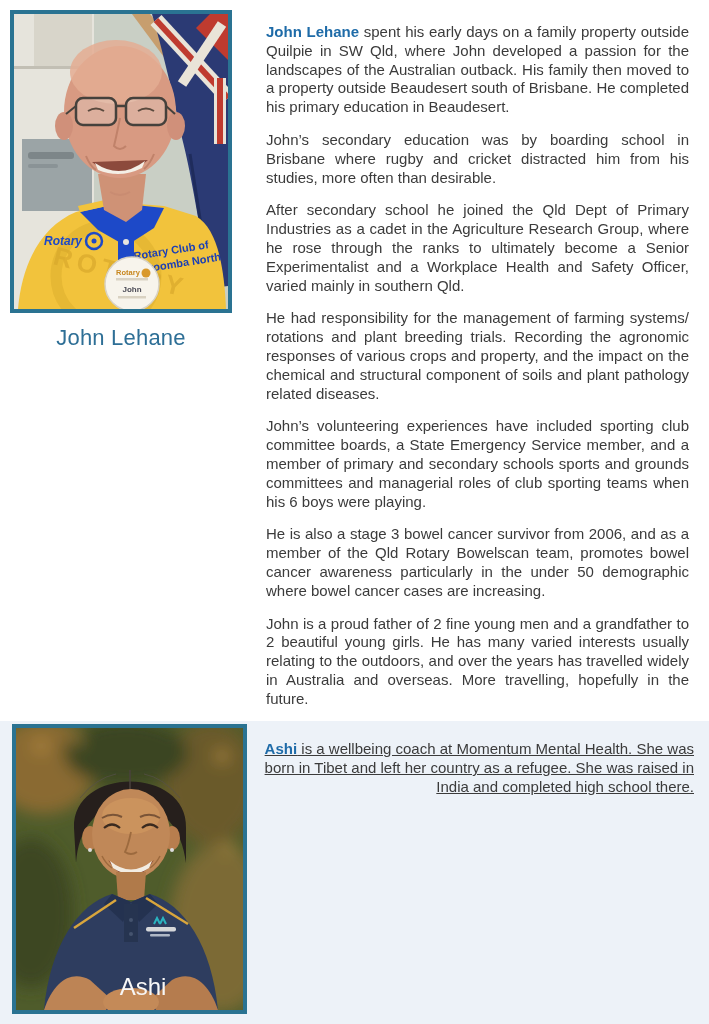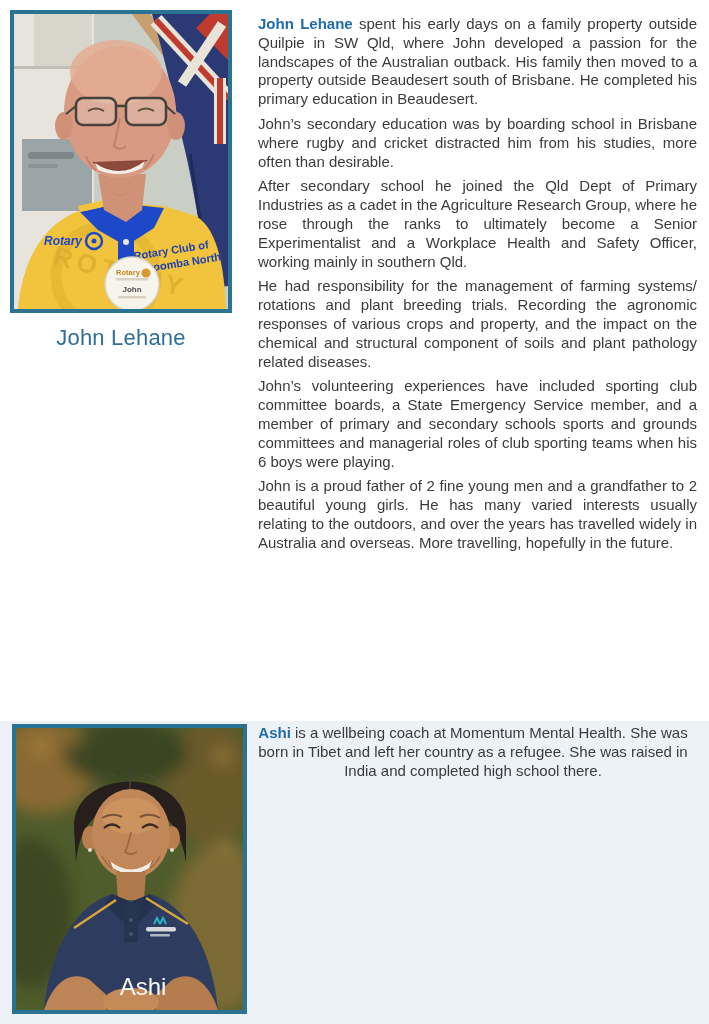--- a/index.html
+++ b/index.html
@@ -9,28 +9,28 @@
   
   .photo-frame{border:4px solid #2a7392;background:#ccc;line-height:0;}
   .photo-frame svg{display:block;}
 
   
   .john-photo-block{position:absolute;left:10px;top:10px;width:222px;}
   .john-caption{display:block;width:222px;text-align:center;margin-top:12px;
                 font-size:22px;color:#2e6f96;letter-spacing:.2px;}
   .john-bio{position:absolute;left:252px;top:9px;width:451px;
             font-size:15px;line-height:18.8px;color:#3b3b3b;text-align:justify;}
-  .john-bio p{margin:6px;}
+  .john-bio p{margin:14px;}
   .lead-name{font-weight:bold;color:#1e6ba8;}
 
   
   .ashi-section{position:absolute;left:0;top:721px;width:709px;height:303px;background:#edf2f8;}
   .ashi-photo-block{position:absolute;left:12px;top:3px;width:235px;}
-  .ashi-bio{position:absolute;left:252px;top:2px;width:442px;
-            font-size:15px;line-height:19px;color:#3b3b3b;text-align:center;}
+  .ashi-bio{position:absolute;left:252px;top:18px;width:442px;
+            font-size:15px;line-height:19px;color:#3b3b3b;text-align:right;text-decoration:underline;}
   .ashi-bio p{margin:0 0 19px 0;}
 </style>
 </head>
 <body>
 
 <div class="page">
 
   <section>
 
     <figure class="john-photo-block" style="margin:0;">
@@ -108,23 +108,24 @@
             <rect x="104" y="282" width="28" height="2.5" fill="#d9d2c2"></rect>
           </g>
         </svg>
       </div>
       <figcaption class="john-caption">John Lehane</figcaption>
     </figure>
 
     <div class="john-bio">
       <p><span class="lead-name">John Lehane</span><span> spent his early days on a family property outside Quilpie in SW Qld, where John developed a passion for the landscapes of the Australian outback. His family then moved to a property outside Beaudesert south of Brisbane. He completed his primary education in Beaudesert.</span></p>
       <p>John’s secondary education was by boarding school in Brisbane where rugby and cricket distracted him from his studies, more often than desirable.</p>
-      <p>After secondary school he joined the Qld Dept of Primary Industries as a cadet in the Agriculture Research Group, where he rose through the ranks to ultimately become a Senior Experimentalist and a Workplace Health and Safety Officer, working mainly in southern Qld.</p>
+      <p>After secondary school he joined the Qld Dept of Primary Industries as a cadet in the Agriculture Research Group, where he rose through the ranks to ultimately become a Senior Experimentalist and a Workplace Health and Safety Officer, varied mainly in southern Qld.</p>
       <p>He had responsibility for the management of farming systems/ rotations and plant breeding trials. Recording the agronomic responses of various crops and property, and the impact on the chemical and structural component of soils and plant pathology related diseases.</p>
       <p>John’s volunteering experiences have included sporting club committee boards, a State Emergency Service member, and a member of primary and secondary schools sports and grounds committees and managerial roles of club sporting teams when his 6 boys were playing.</p>
+      <p>He is also a stage 3 bowel cancer survivor from 2006, and as a member of the Qld Rotary Bowelscan team, promotes bowel cancer awareness particularly in the under 50 demographic where bowel cancer cases are increasing.</p>
       <p>John is a proud father of 2 fine young men and a grandfather to 2 beautiful young girls. He has many varied interests usually relating to the outdoors, and over the years has travelled widely in Australia and overseas. More travelling, hopefully in the future.</p>
     </div>
   </section>
 
   <section class="ashi-section">
 
     <figure class="ashi-photo-block" style="margin:0;">
       <div class="photo-frame">
         <svg width="227" height="282" viewBox="0 0 227 282">
           <defs>

